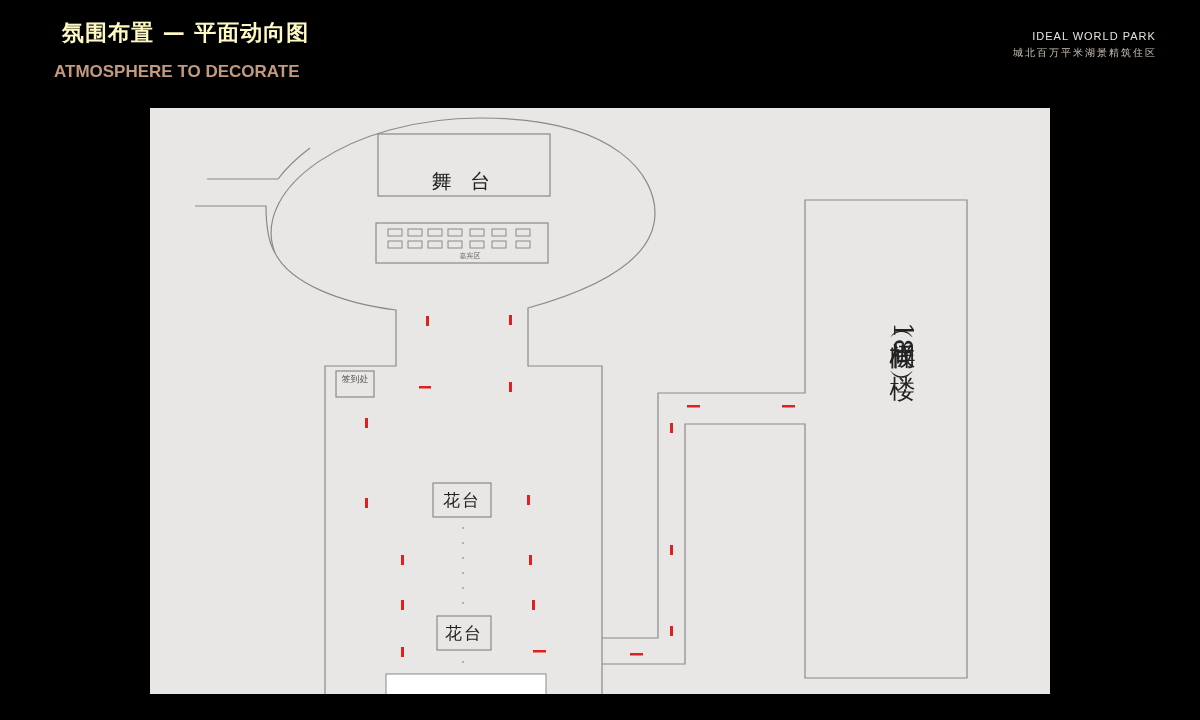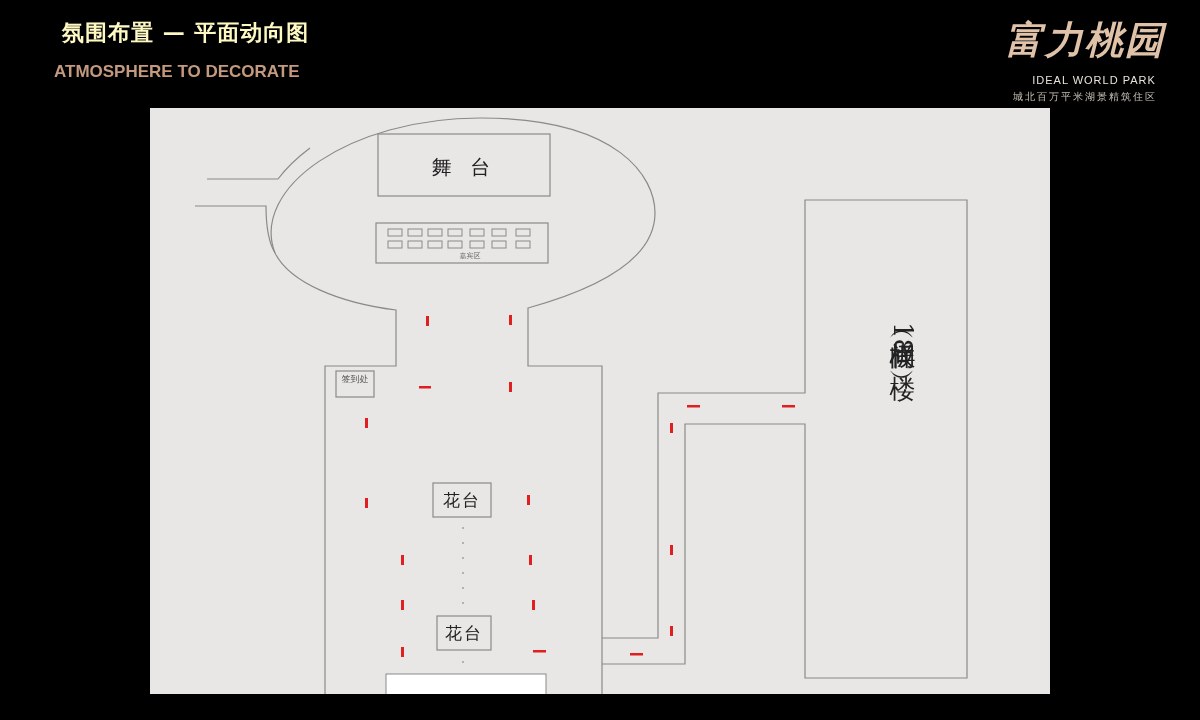--- a/index.html
+++ b/index.html
@@ -30,38 +30,37 @@
   .logo-sub {
     font-family: "DejaVu Serif", serif; font-size: 10px; color: #c9c0b5;
     letter-spacing: 2px; margin-top: 4px;
   }
   .panel {
     position: absolute; left: 150px; top: 108px; width: 900px; height: 586px;
     background: #e8e7e5; overflow: hidden;
   }
   .panel svg { position: absolute; left: 0; top: 0; }
   .label { position: absolute; color: #222; font-family: "DejaVu Serif", serif; }
-  .stage-label { left: 228px; top: 28px; width: 172px; height: 62px; line-height: 62px; text-align: center; font-size: 20px; letter-spacing: 6px; }
+  .stage-label { left: 228px; top: 42px; width: 172px; height: 62px; line-height: 62px; text-align: center; font-size: 20px; letter-spacing: 6px; }
   .vip-label { left: 234px; top: 143px; width: 172px; text-align: center; font-size: 7px; color: #666; }
   .signin-label { left: 186px; top: 266px; width: 38px; text-align: center; font-size: 9px; line-height: 11px; color: #555; }
   .flower1-label { left: 283px; top: 375px; width: 58px; height: 34px; line-height: 34px; text-align: center; font-size: 17px; letter-spacing: 2px; }
   .flower2-label { left: 287px; top: 508px; width: 54px; height: 34px; line-height: 34px; text-align: center; font-size: 17px; letter-spacing: 2px; }
   .model-label {
     left: 708px; top: 214px; width: 60px; font-size: 26px; line-height: 30px; text-align: center;
     writing-mode: vertical-rl; color: #222;
   }
 </style>
 </head>
 <body>
 
 <div class="title-cn">氛围布置 — 平面动向图</div>
 <div class="title-en">ATMOSPHERE TO DECORATE</div>
 
 <div class="logo">
-  <div class="logo-cn">富力桃园</div>
   <div class="logo-en">IDEAL WORLD PARK</div>
   <div class="logo-sub">城北百万平米湖景精筑住区</div>
 </div>
 
 <div class="panel">
   <svg width="900" height="586" viewBox="0 0 900 586">
     <g fill="none" stroke="#8a8a8a" stroke-width="1.2">
 
       <path d="M57 71 L128 71 Q140 55 160 40"></path>
       <path d="M45 98 L116 98 Q116 130 125 145"></path>

